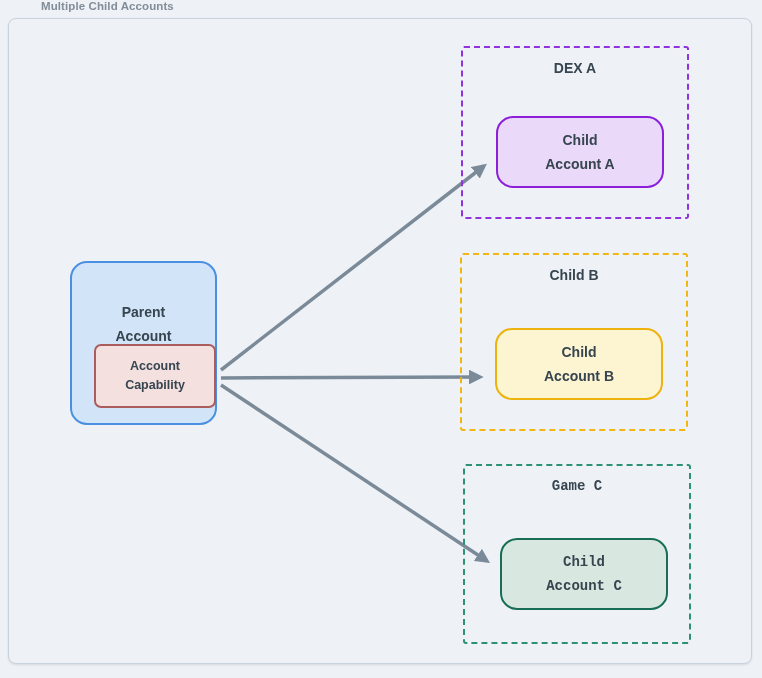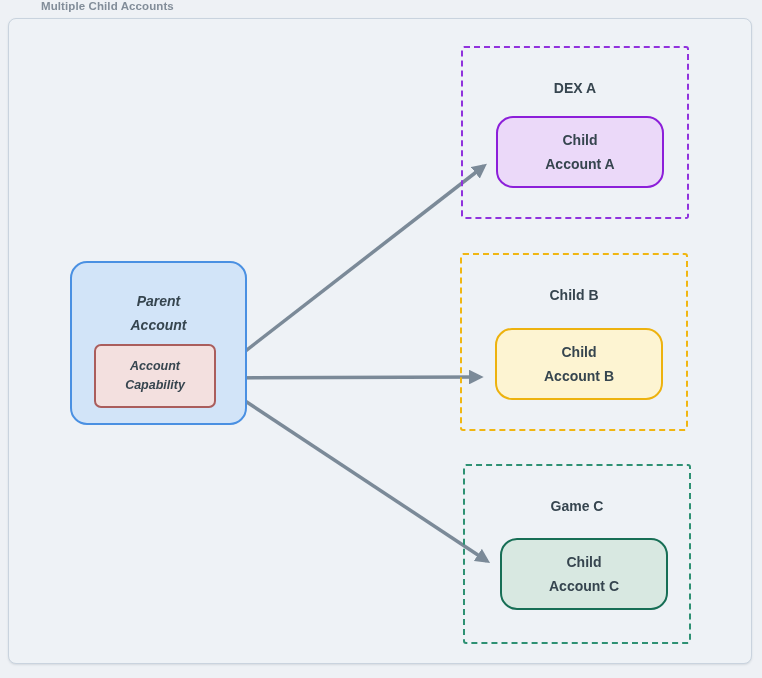--- a/index.html
+++ b/index.html
@@ -31,58 +31,57 @@
   .node {
     position: absolute;
     border-radius: 17px;
     text-align: center;
     font-size: 14px; font-weight: 700;
     line-height: 1.72;
     white-space: pre-line;
   }
 
   .parent-node {
-    left: 61px; top: 242px; width: 177px; height: 164px;
+    left: 61px; top: 242px; width: 147px; height: 164px;
     background: #d2e4f8;
     border: 2px solid #4a90e2;
-    padding-top: 2px;
-    font-style: italic;
+    padding-top: 13px;
   }
 
   .capability-node {
     position: absolute; left: 22px; top: 81px;
     width: 122px; height: 64px;
     background: #f3e0df;
     border: 2px solid #aa5d5c;
     border-radius: 7px;
     font-size: 12.5px; font-weight: 700; line-height: 1.55;
     display: flex; align-items: center; justify-content: center;
     text-align: center; white-space: pre-line;
   }
 
   .group {
     position: absolute;
     width: 228px;
     border-radius: 3px;
     border-width: 2px; border-style: dashed;
   }
   .group-label {
-    margin-top: 32px;
+    margin-top: 12px;
     text-align: center;
     font-size: 14px; font-weight: 700; color: #36454f;
   }
   .child-node {
     width: 168px; height: 72px;
     border-width: 2px; border-style: solid;
     display: flex; align-items: center; justify-content: center;
   }
 
   .group--dex  { left: 452px; top: 27px;  height: 173px; border-color: #9032dd; }
   .group--defi { left: 451px; top: 234px; height: 178px; border-color: #f0b612; }
-  .group--game { left: 454px; top: 445px; height: 180px; border-color: #2d9173; }
+  .group--game { left: 454px; top: 445px; height: 180px; border-color: #2d9173; font-family: Liberation Mono, monospace; }
 
   .child--dex  { position: absolute; left: 33px; top: 68px; background: #ebd9f9; border-color: #8c1fd9; }
   .child--defi { position: absolute; left: 33px; top: 73px; background: #fdf4d2; border-color: #edb20e; }
   .child--game { position: absolute; left: 35px; top: 72px; background: #d8e8e1; border-color: #176e55; }
 
   .arrows-layer {
     position: absolute; left: 0; top: 0;
     width: 744px; height: 646px;
     pointer-events: none;
   }

